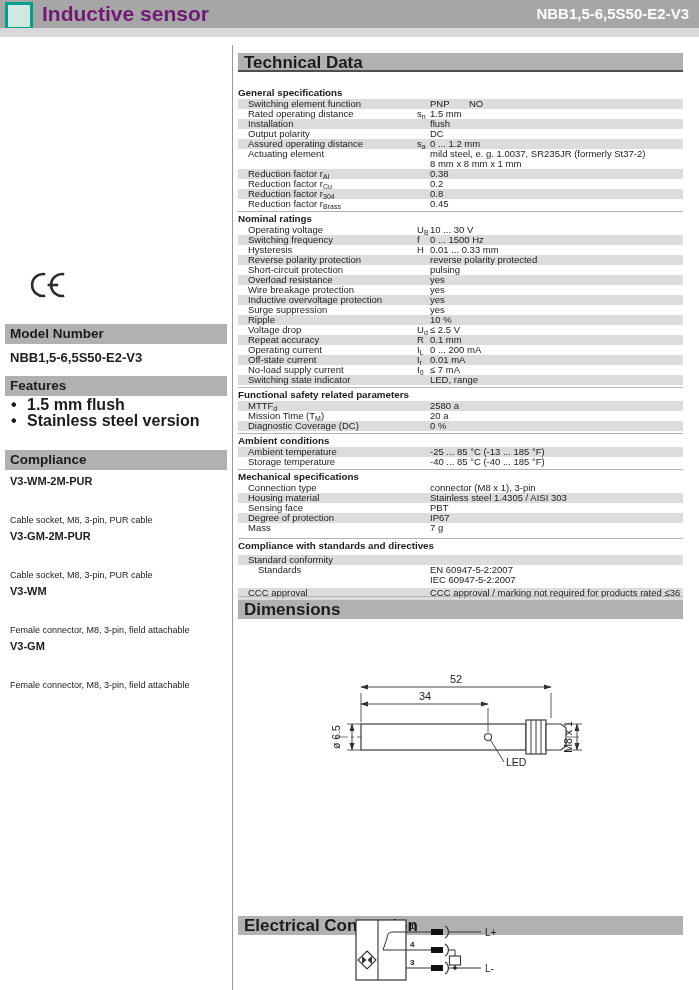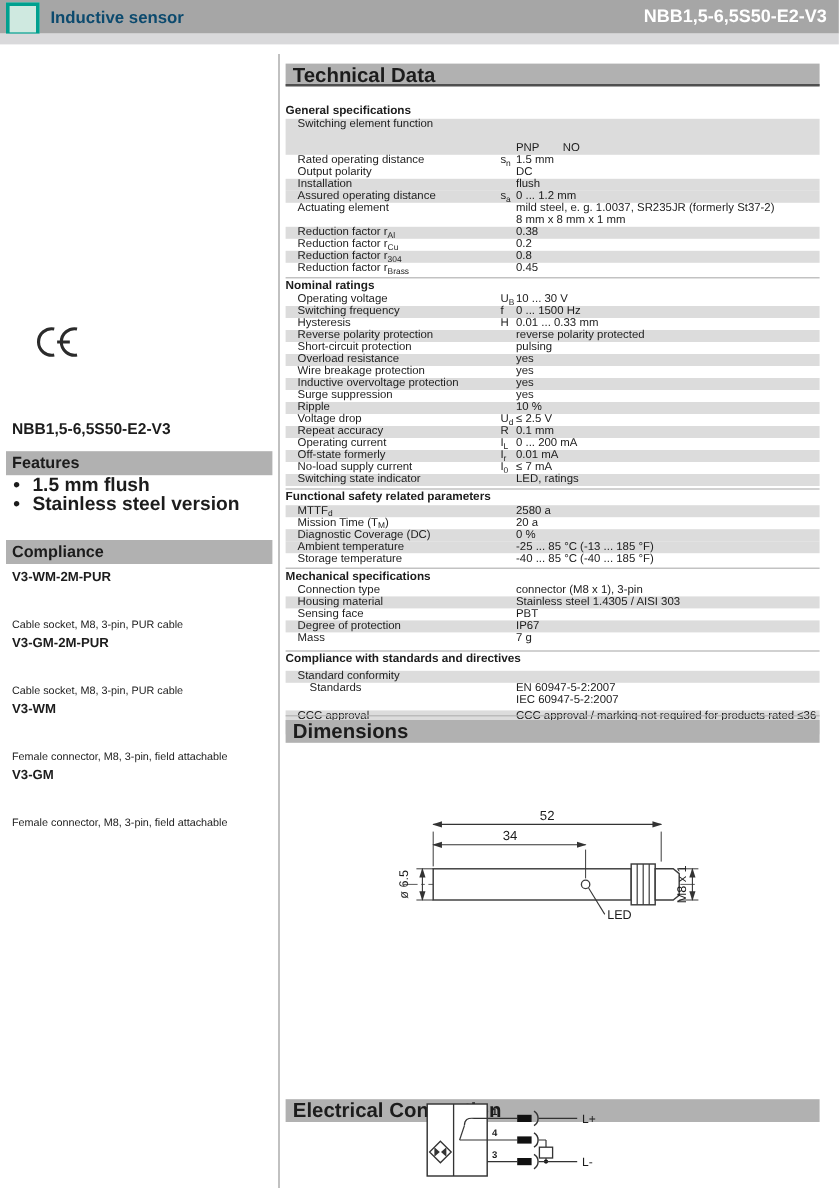--- a/index.html
+++ b/index.html
@@ -6,21 +6,21 @@
   body{
     width:699px;height:990px;position:relative;background:#ffffff;
     font-family:"Liberation Sans", sans-serif;color:#1c1c1c;overflow:hidden;
     -webkit-font-smoothing:antialiased;
   }
   
   .topbar{position:absolute;left:0;top:0;width:699px;height:28px;background:#a6a6a6;}
   .brandicon{position:absolute;left:5px;top:2px;width:22px;height:22px;
     background:#cfe9e0;border:3px solid #00a08f;}
   .ttl{position:absolute;left:42px;top:0;height:28px;line-height:28px;
-    font-size:14px;font-weight:bold;color:#0c4a6e;}
+    font-size:21px;font-weight:bold;color:#701a75;}
   .mdl{position:absolute;right:10px;top:0;height:28px;line-height:28px;
     font-size:15px;font-weight:bold;color:#ffffff;}
   .substrip{position:absolute;left:0;top:28px;width:699px;height:9px;background:#d9d9db;}
   .divider{position:absolute;left:232px;top:45px;width:1px;height:945px;background:#999;}
 
   
   .sidebar{position:absolute;left:5px;top:37px;width:222px;height:953px;}
   .ce{position:absolute;left:22px;top:233px;}
   .sbar{position:absolute;left:0;width:222px;height:20px;background:#b1b1b1;
     font-size:13.5px;font-weight:bold;line-height:20px;padding-left:5px;box-sizing:border-box;}
@@ -43,21 +43,21 @@
     border-top:1px solid #b3b3b3;margin-top:2px;}
   .sect.first{border-top:none;margin-top:12px;}
   .sect.gap{margin-top:5px;}
   .trow{display:flex;font-size:9.5px;line-height:10px;min-height:10px;}
   .trow.gap{margin-top:3px;}
   .trow.shaded{background:#dcdcdc;}
   .tl{width:179px;padding-left:10px;box-sizing:border-box;}
   .tl.ind2{padding-left:20px;}
   .ts{width:13px;}
   .tv{flex:1;}
-  .tv .v1{display:inline-block;width:39px;margin-top:20px;}
+  .tv .v1{display:inline-block;width:39px;}
   sub{font-size:7px;line-height:0;vertical-align:-2px;}
   .brule{position:absolute;left:0;top:596px;width:445px;height:1px;background:#b3b3b3;}
 
   .dimsvg{position:absolute;left:90px;top:660px;}
   .elecsvg{position:absolute;left:105px;top:903px;}
   svg text{font-family:"Liberation Sans", sans-serif;fill:#1c1c1c;}
 </style>
 </head>
 <body>
 
@@ -68,20 +68,21 @@
 </div>
 <div class="substrip"></div>
 <div class="divider"></div>
 
 <div class="sidebar">
   <svg class="ce" width="44" height="30" viewBox="0 0 44 30">
     <path d="M18.2 4.2 A11 11 0 1 0 18.2 25.8" fill="none" stroke="#2b2b2b" stroke-width="2.6"></path>
     <path d="M37.2 4.2 A11 11 0 1 0 37.2 25.8" fill="none" stroke="#2b2b2b" stroke-width="2.6"></path>
     <path d="M20.6 15 L31.2 15" fill="none" stroke="#2b2b2b" stroke-width="2.6"></path>
   </svg>
+  <div class="sbar" style="top:287px">Model Number</div>
   <div class="mnval">NBB1,5-6,5S50-E2-V3</div>
   <div class="sbar" style="top:339px">Features</div>
   <ul class="feat">
       <li>1.5 mm flush</li>
       <li>Stainless steel version</li>
     </ul>
   <div class="sbar" style="top:413px">Compliance</div>
   <div class="accs">
       <div class="acc-name">V3-WM-2M-PUR</div>
       <div class="acc-desc">Cable socket, M8, 3-pin, PUR cable</div>
@@ -101,29 +102,29 @@
       <div class="trow shaded">
         <div class="tl">Switching element function</div>
         <div class="ts"></div>
         <div class="tv"><span class="v1">PNP</span><span>NO</span></div>
       </div>
       <div class="trow">
         <div class="tl">Rated operating distance</div>
         <div class="ts">s<sub>n</sub></div>
         <div class="tv">1.5 mm</div>
       </div>
+      <div class="trow shaded">
+        <div class="tl">Installation</div>
+        <div class="ts"></div>
+        <div class="tv">flush</div>
+      </div>
       <div class="trow">
         <div class="tl">Output polarity</div>
         <div class="ts"></div>
         <div class="tv">DC</div>
-      </div>
-      <div class="trow shaded">
-        <div class="tl">Installation</div>
-        <div class="ts"></div>
-        <div class="tv">flush</div>
       </div>
       <div class="trow shaded">
         <div class="tl">Assured operating distance</div>
         <div class="ts">s<sub>a</sub></div>
         <div class="tv">0 ... 1.2 mm</div>
       </div>
       <div class="trow">
         <div class="tl">Actuating element</div>
         <div class="ts"></div>
         <div class="tv">
@@ -211,50 +212,51 @@
         <div class="tl">Repeat accuracy</div>
         <div class="ts">R</div>
         <div class="tv">0.1 mm</div>
       </div>
       <div class="trow">
         <div class="tl">Operating current</div>
         <div class="ts">I<sub>L</sub></div>
         <div class="tv">0 ... 200 mA</div>
       </div>
       <div class="trow shaded">
-        <div class="tl">Off-state formerly</div>
+        <div class="tl">Off-state current</div>
         <div class="ts">I<sub>r</sub></div>
         <div class="tv">0.01 mA</div>
       </div>
       <div class="trow">
         <div class="tl">No-load supply current</div>
         <div class="ts">I<sub>0</sub></div>
         <div class="tv">≤ 7 mA</div>
       </div>
       <div class="trow shaded">
         <div class="tl">Switching state indicator</div>
         <div class="ts"></div>
-        <div class="tv">LED, ratings</div>
+        <div class="tv">LED, range</div>
       </div>
       <div class="sect">Functional safety related parameters</div>
       <div class="trow shaded">
         <div class="tl">MTTF<sub>d</sub></div>
         <div class="ts"></div>
         <div class="tv">2580 a</div>
       </div>
       <div class="trow">
         <div class="tl">Mission Time (T<sub>M</sub>)</div>
         <div class="ts"></div>
         <div class="tv">20 a</div>
       </div>
       <div class="trow shaded">
         <div class="tl">Diagnostic Coverage (DC)</div>
         <div class="ts"></div>
         <div class="tv">0 %</div>
       </div>
+      <div class="sect">Ambient conditions</div>
       <div class="trow shaded">
         <div class="tl">Ambient temperature</div>
         <div class="ts"></div>
         <div class="tv">-25 ... 85 °C (-13 ... 185 °F)</div>
       </div>
       <div class="trow">
         <div class="tl">Storage temperature</div>
         <div class="ts"></div>
         <div class="tv">-40 ... 85 °C (-40 ... 185 °F)</div>
       </div>

